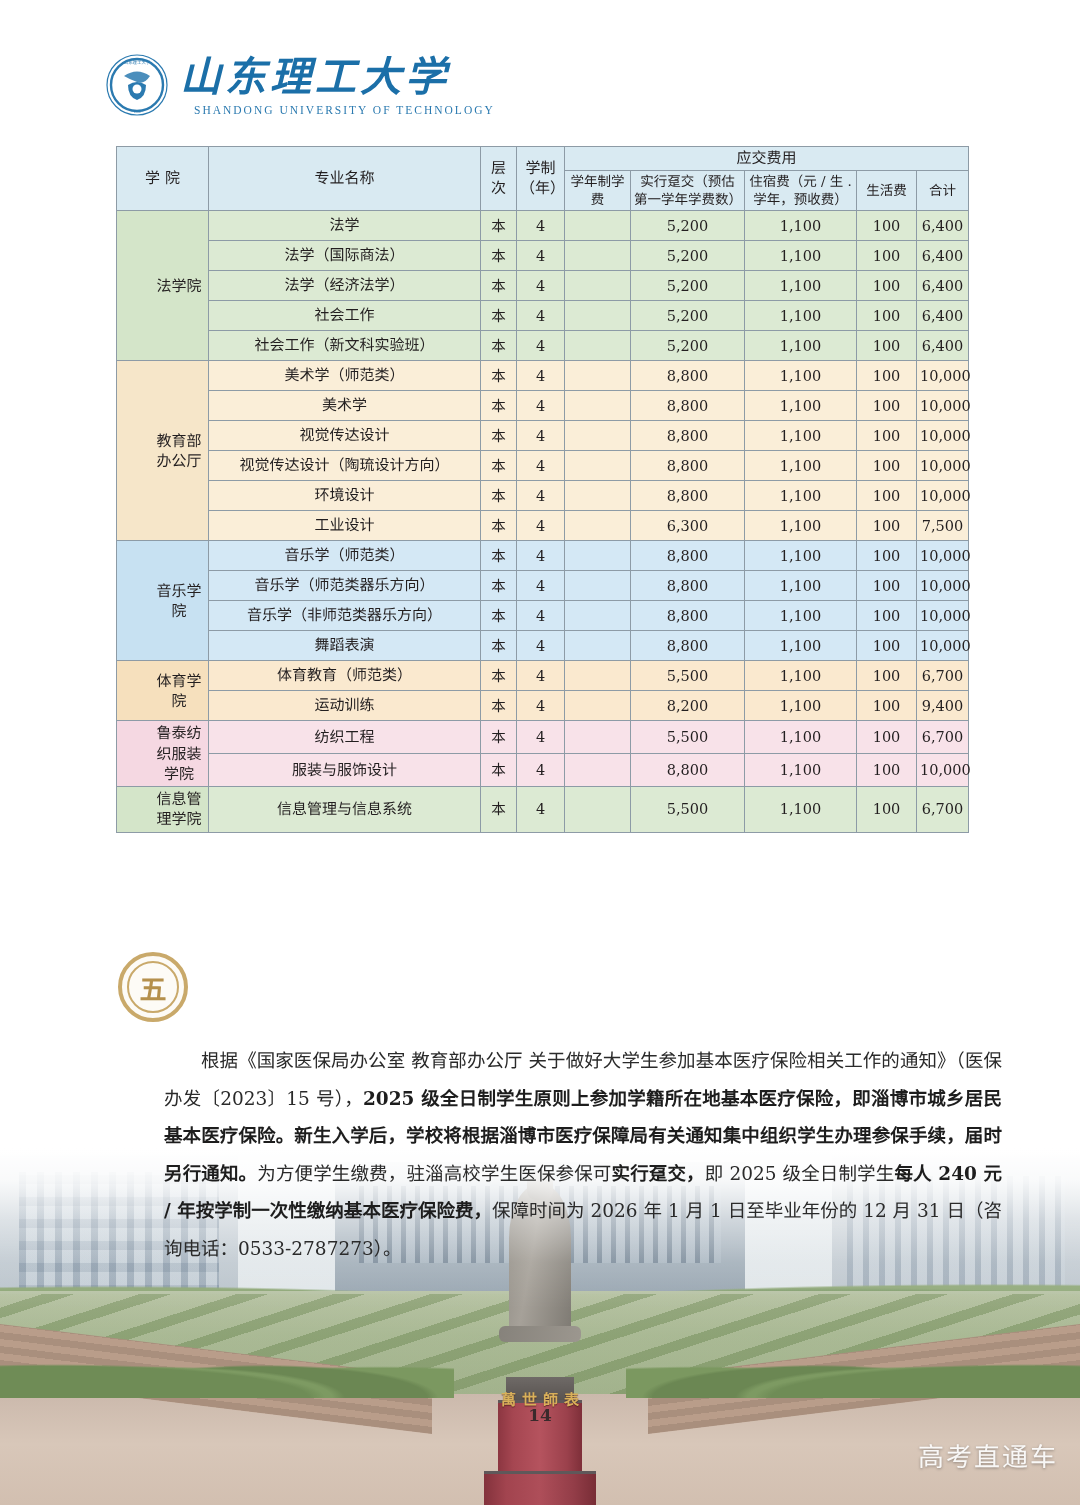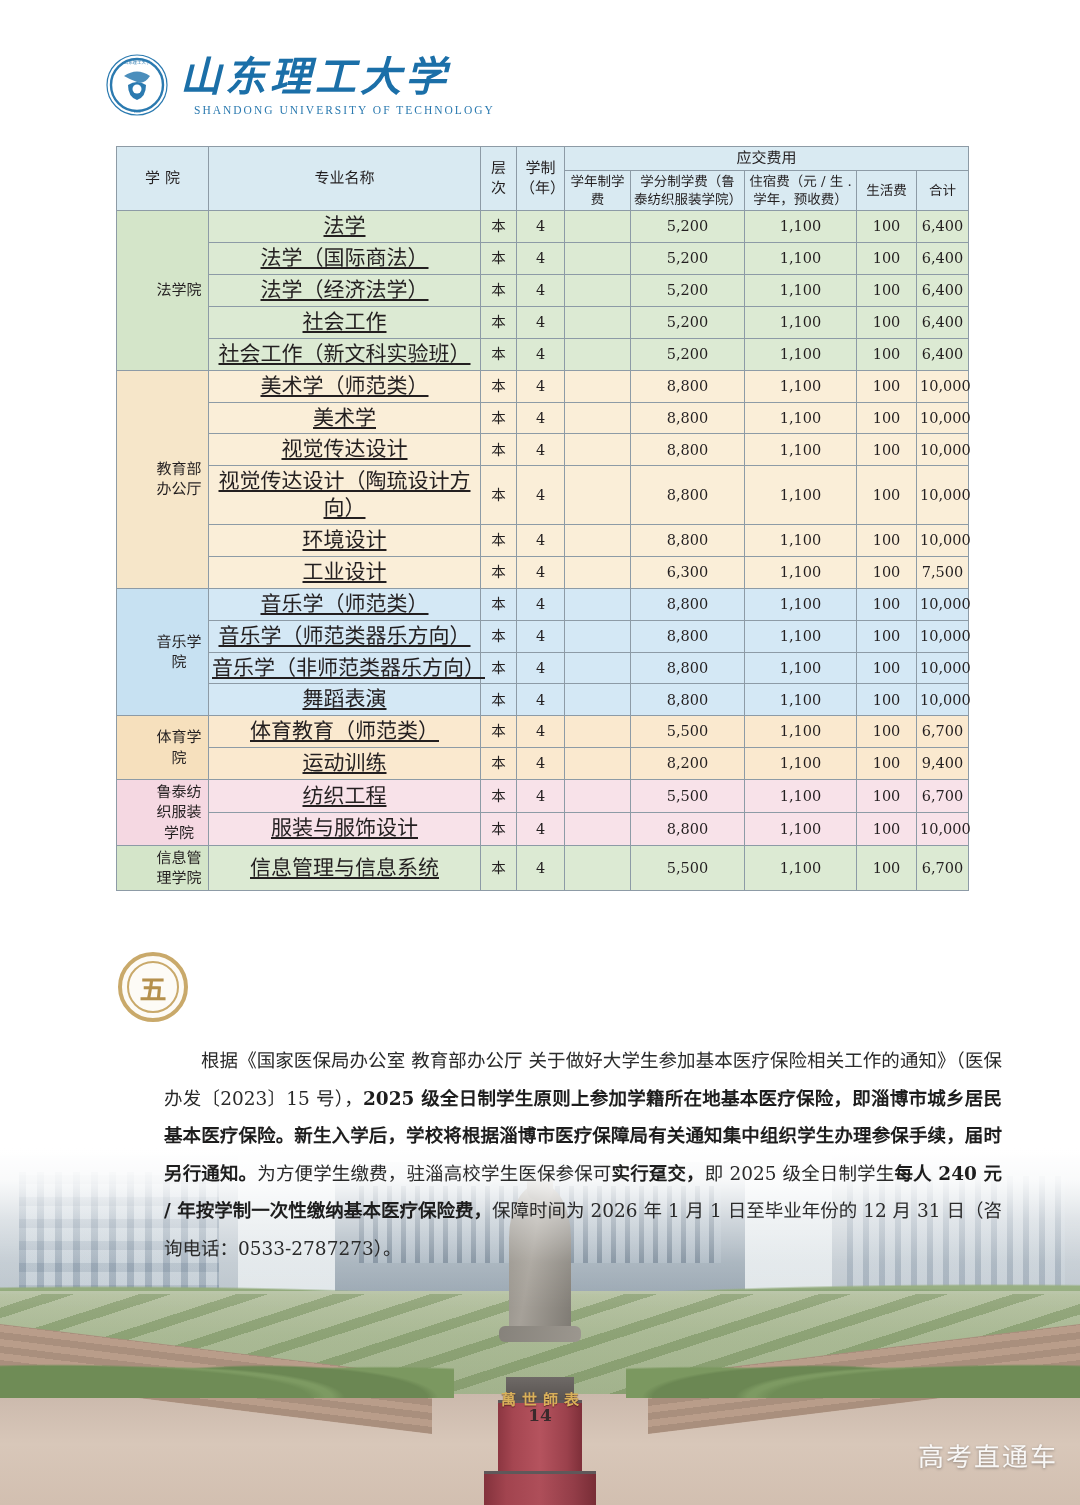--- a/index.html
+++ b/index.html
@@ -52,21 +52,21 @@
   .col-major    { width: 272px; }
   .col-level    { width: 36px; }
   .col-years    { width: 48px; }
   .col-annual   { width: 66px; }
   .col-credit   { width: 114px; }
   .col-dorm     { width: 112px; }
   .col-living   { width: 60px; }
   .col-total    { width: 52px; }
 
   .fee-table tbody td { height: 30px; }
-  .fee-table tbody td.major { font-size: 21px; text-decoration: underline; }
+  .fee-table tbody td.major { font-size: 15px; }
   .fee-table tbody td.college { font-size: 15px; line-height: 1.35; padding-left: 36px; }
 
   
   .sec-green  td { background: #dcead3; }
   .sec-green  td.college { background: #d4e5c9; }
   .sec-cream  td { background: #faeed8; }
   .sec-cream  td.college { background: #f6e6c9; }
   .sec-blue   td { background: #d4e8f5; }
   .sec-blue   td.college { background: #c7e1f2; }
   .sec-tan    td { background: #fae9cf; }
@@ -305,21 +305,21 @@
     <thead>
       <tr>
         <th rowspan="2">学  院</th>
         <th rowspan="2">专业名称</th>
         <th rowspan="2">层次</th>
         <th rowspan="2">学制（年）</th>
         <th colspan="5" class="hdr-group">应交费用</th>
       </tr>
       <tr>
         <th class="hdr-small">学年制学费</th>
-        <th class="hdr-small">学分制学费（鲁泰纺织服装学院）</th>
+        <th class="hdr-small">实行趸交（预估第一学年学费数）</th>
         <th class="hdr-small">住宿费（元 / 生 . 学年，预收费）</th>
         <th class="hdr-small">生活费</th>
         <th class="hdr-small">合计</th>
       </tr>
     </thead>
     <tbody id="table-body">
         <tr class="sec-green">
           <td class="college" rowspan="5">法学院</td>
           <td class="major">法学</td>
           <td>本</td>

